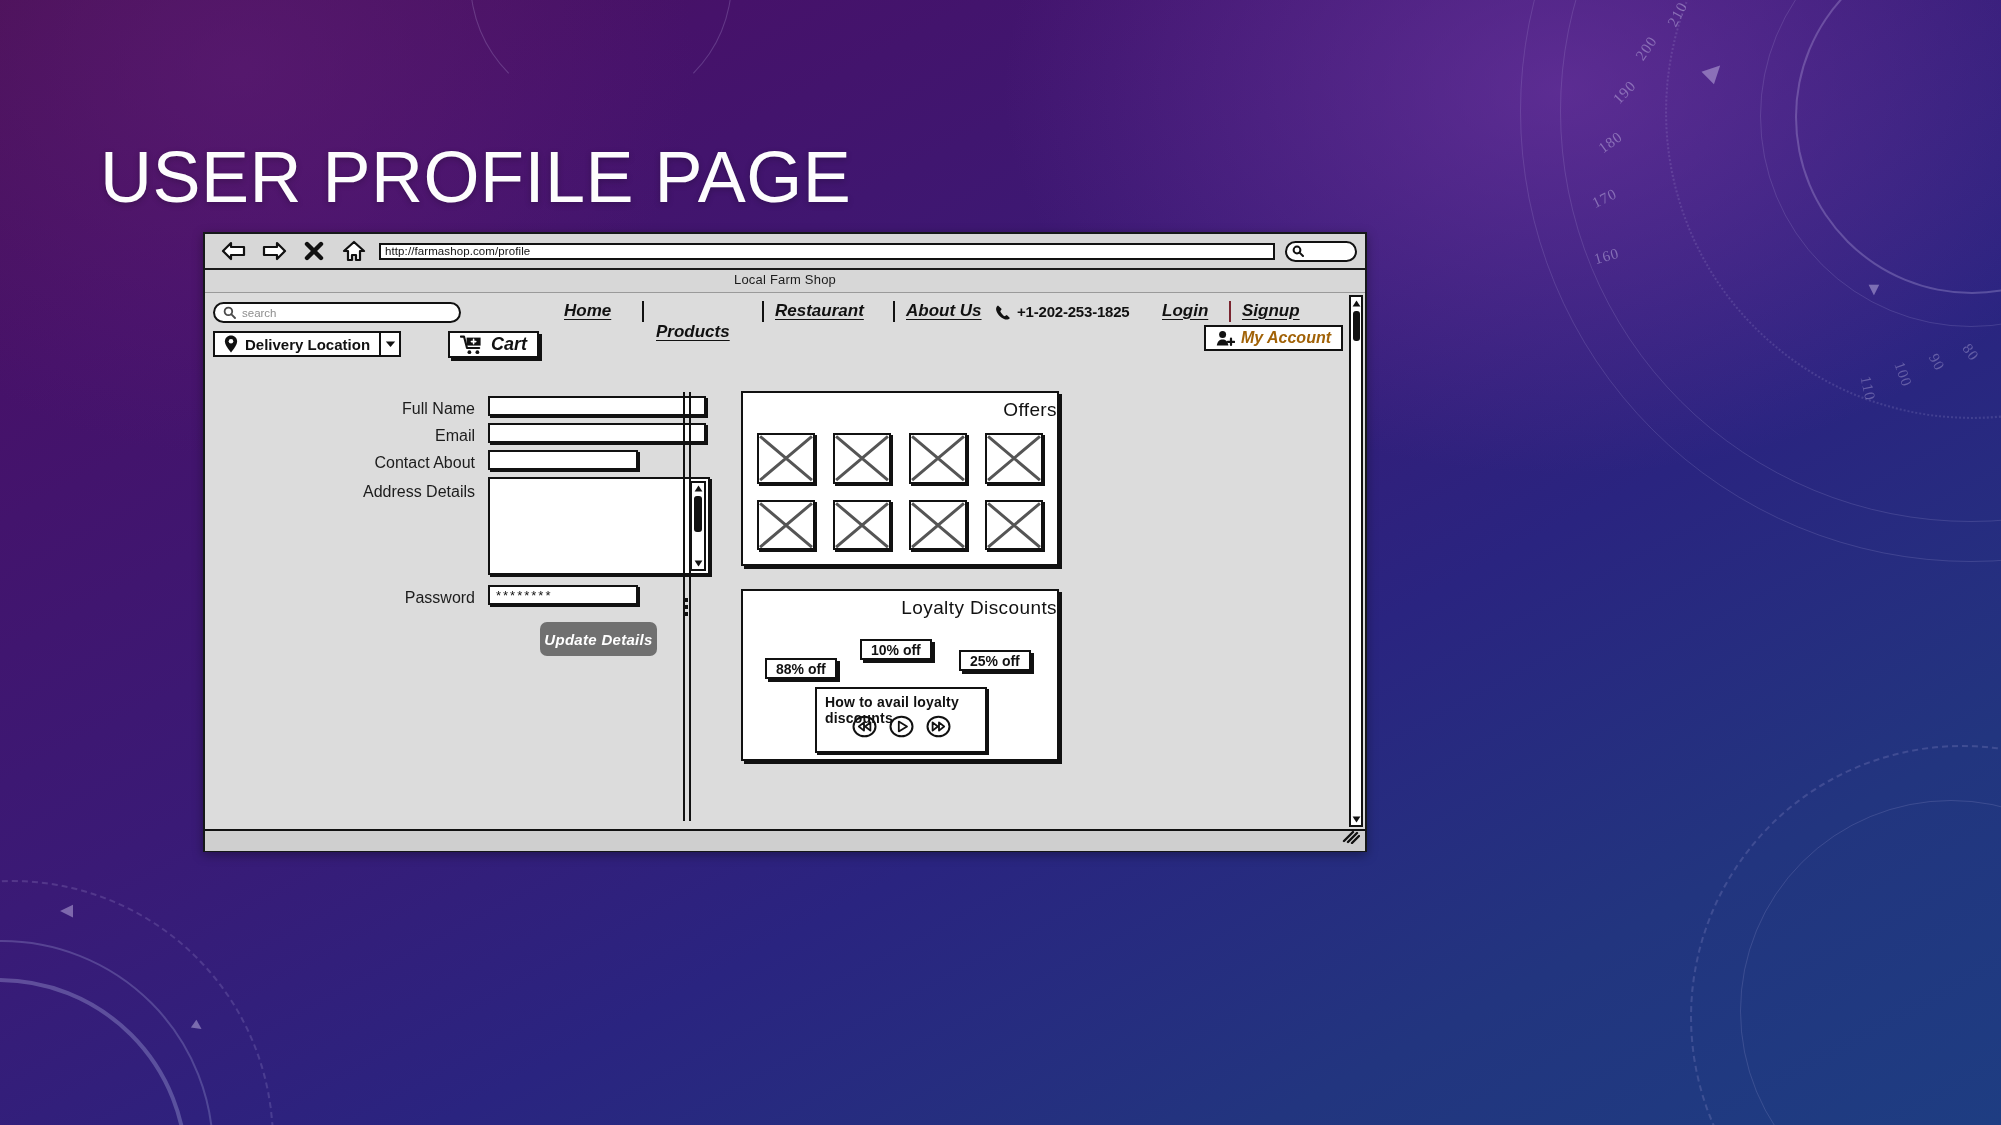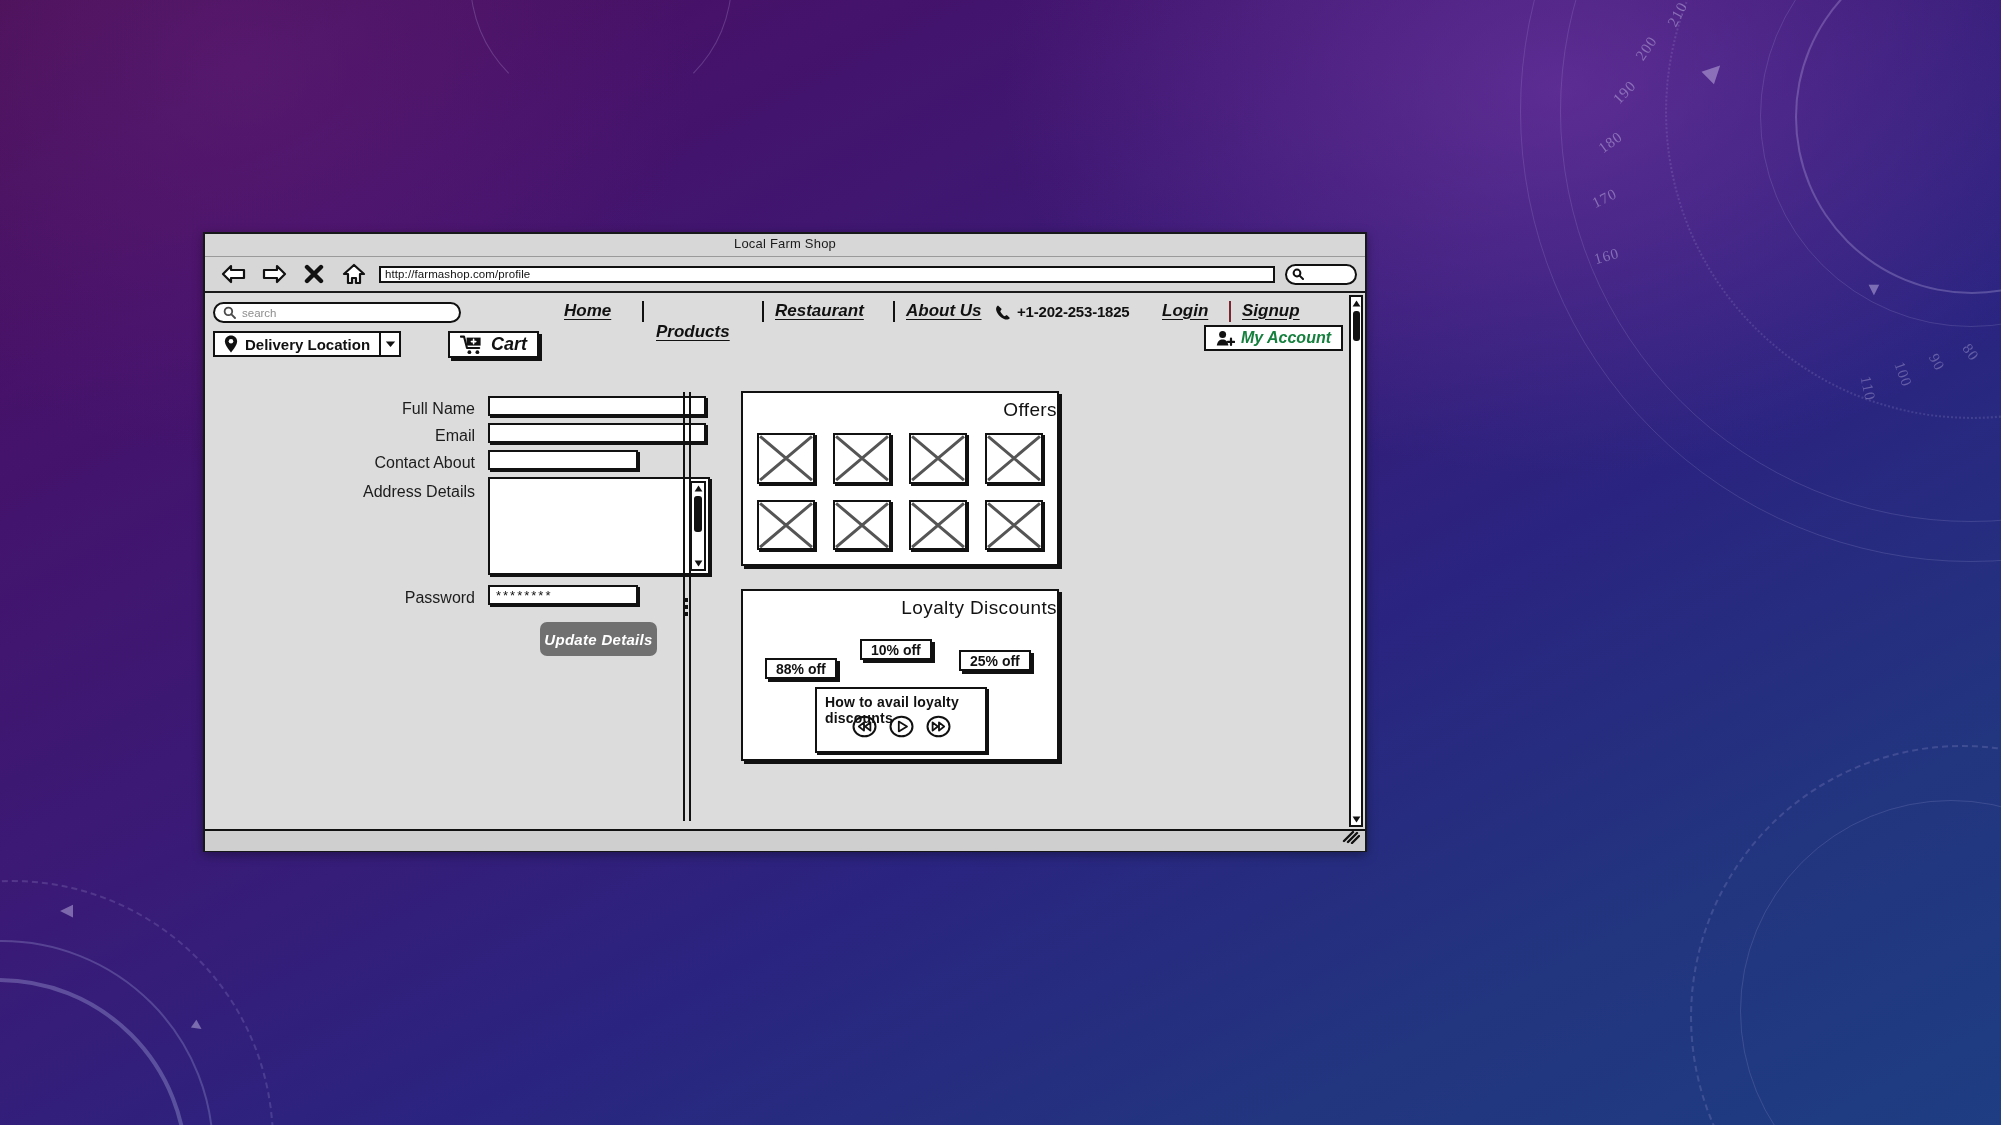--- a/index.html
+++ b/index.html
@@ -83,21 +83,21 @@
   .navsep{position:absolute;top:8px;width:2px;height:21px;background:#111;}
   #phone{
     position:absolute;top:10px;font-size:15px;color:#111;font-weight:bold;
     letter-spacing:-0.2px;white-space:nowrap;
   }
   #phone-icon{position:absolute;top:10px;}
   #myaccount{
     position:absolute;right:6px;top:32px;height:26px;background:#fff;
     border:2.5px solid #111;display:flex;align-items:center;gap:6px;
     padding:0 10px;box-sizing:border-box;
-    font-size:16px;font-style:italic;font-weight:bold;color:#15803d;white-space:nowrap;
+    font-size:16px;font-style:italic;font-weight:bold;color:#a16207;white-space:nowrap;
   }
   #deliv{
     position:absolute;left:8px;top:38px;height:26px;display:flex;align-items:stretch;
   }
   #deliv-main{
     background:#fff;border:2.5px solid #111;border-right-width:2px;
     display:flex;align-items:center;gap:7px;padding:0 9px;box-sizing:border-box;
     font-size:15px;font-weight:bold;color:#111;white-space:nowrap;
   }
   #deliv-arrow{
@@ -207,26 +207,23 @@
   <div class="deco ring" style="left:-190px;top:978px;width:370px;height:370px;border-color:rgba(190,195,240,0.30);border-width:4px;"></div>
   <div class="deco ring-dash" style="left:-250px;top:880px;width:520px;height:520px;"></div>
   <div class="arrowglyph" style="left:55px;top:900px;font-size:22px;transform:rotate(-90deg);">▲</div>
   <div class="arrowglyph" style="left:190px;top:1018px;font-size:16px;transform:rotate(35deg);">►</div>
 
   <div class="deco ring-thin" style="left:1740px;top:800px;width:420px;height:420px;"></div>
   <div class="deco ring-dash" style="left:1690px;top:745px;width:540px;height:540px;"></div>
 
   <div class="deco ring-thin" style="left:470px;top:-150px;width:260px;height:260px;border-color:rgba(205,195,240,0.22);border-bottom-color:transparent;"></div>
 
+  <div id="slide-title">USER PROFILE PAGE</div>
 
   <div id="window">
-
-    <div id="titlebar">
-      <div id="win-title">Local Farm Shop</div>
-    </div>
 
     <div id="chrome">
       <div class="navicon">
         <svg width="26" height="20" viewBox="0 0 26 20">
             <path d="M10 2 L2 10 L10 18 L10 14 L23 14 L23 6 L10 6 Z" fill="#fff" stroke="#111" stroke-width="2.2" stroke-linejoin="round"></path>
           </svg>
       </div>
       <div class="navicon">
         <svg width="26" height="20" viewBox="0 0 26 20">
             <path d="M16 2 L24 10 L16 18 L16 14 L3 14 L3 6 L16 6 Z" fill="#fff" stroke="#111" stroke-width="2.2" stroke-linejoin="round"></path>
@@ -244,20 +241,24 @@
       </div>
       <div id="urlbar">
         <span>http://farmashop.com/profile</span>
       </div>
       <div id="chrome-search">
         <svg width="12" height="12" viewBox="0 0 12 12">
             <circle cx="5" cy="5" r="3.4" fill="none" stroke="#111" stroke-width="2"></circle>
             <path d="M7.6 7.6 L11 11" stroke="#111" stroke-width="2" stroke-linecap="round"></path>
           </svg>
       </div>
+    </div>
+
+    <div id="titlebar">
+      <div id="win-title">Local Farm Shop</div>
     </div>
 
     <div id="page">
       <div id="viewport">
 
         <div id="site-nav">
 
           <div id="site-search">
             <svg width="13" height="13" viewBox="0 0 13 13">
                 <circle cx="5.4" cy="5.4" r="3.8" fill="none" stroke="#4a4a4a" stroke-width="1.8"></circle>

